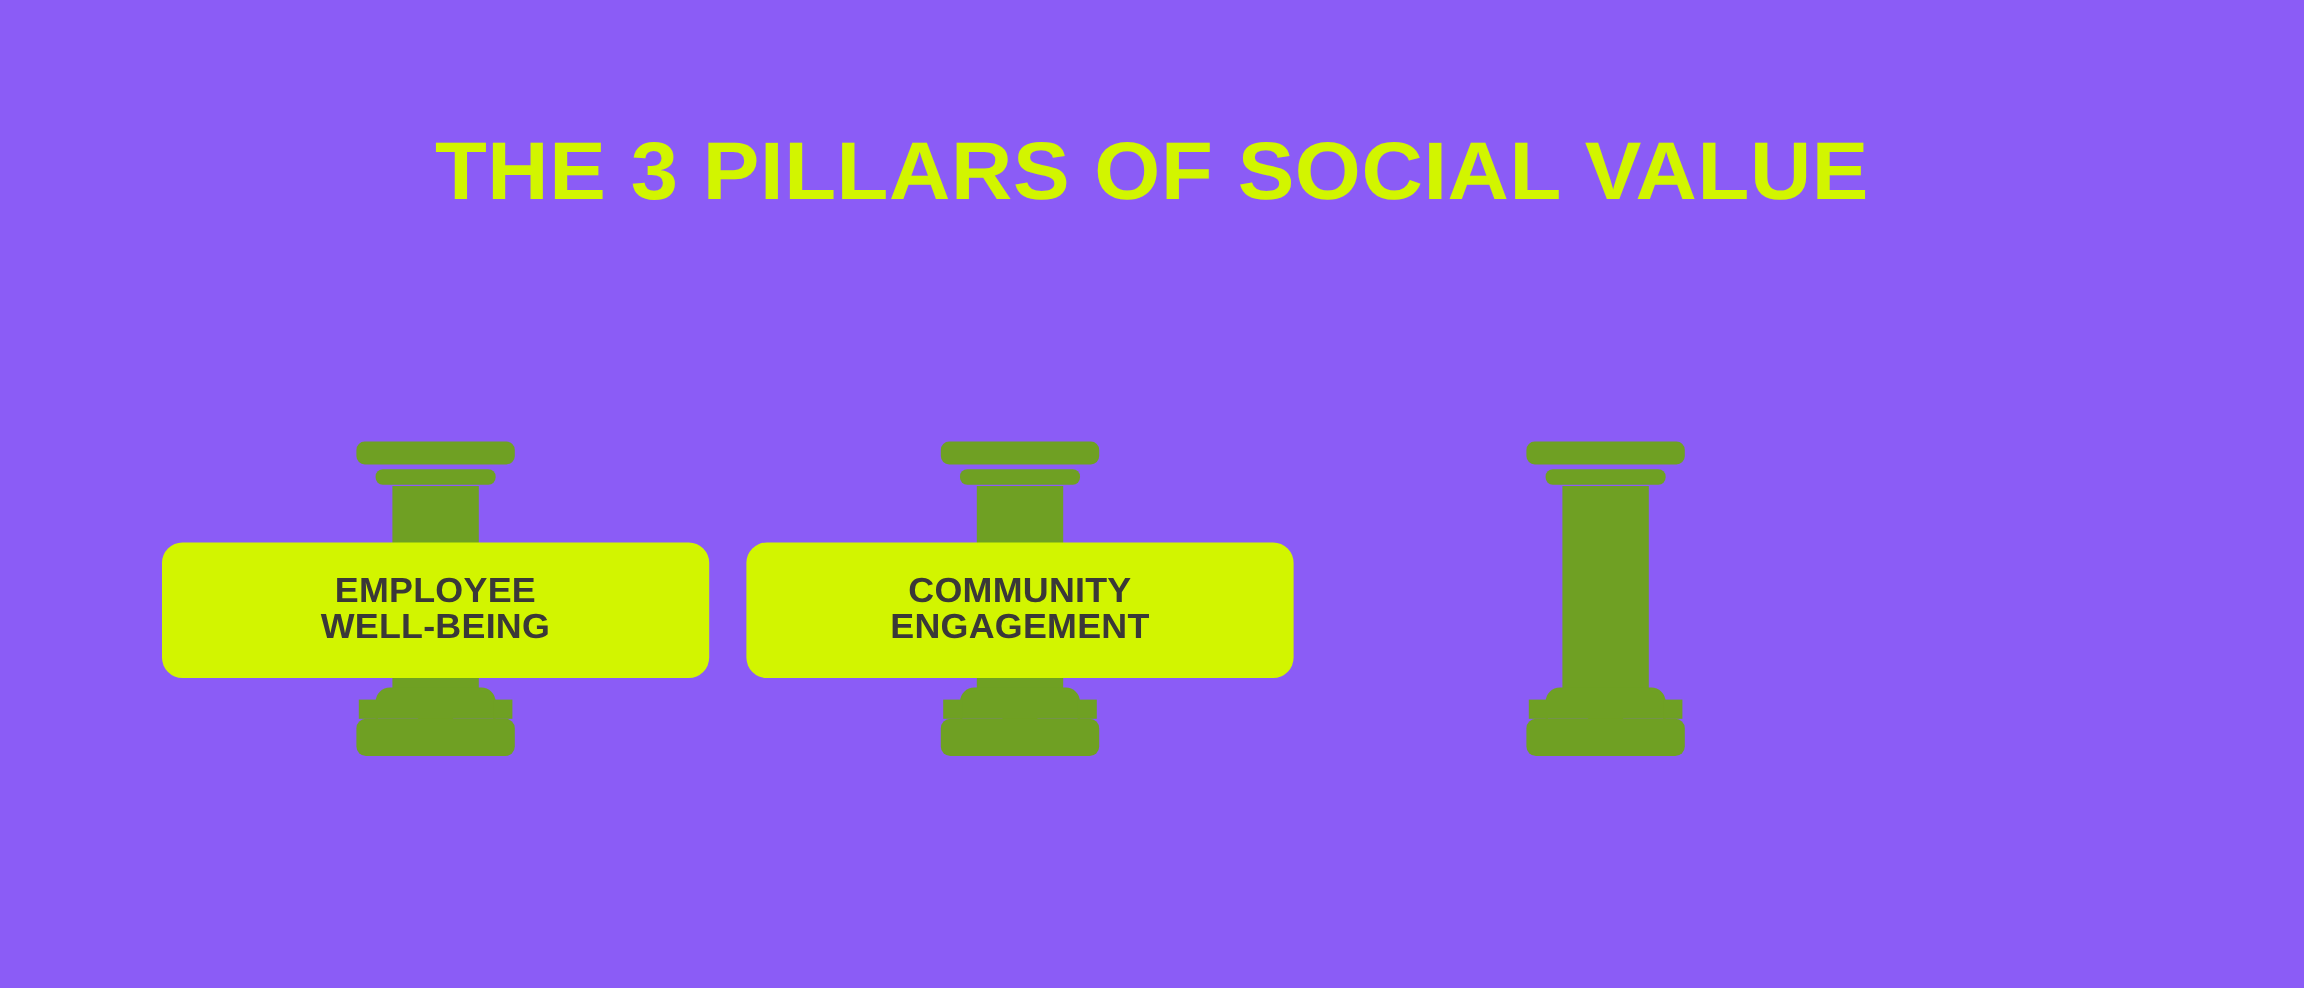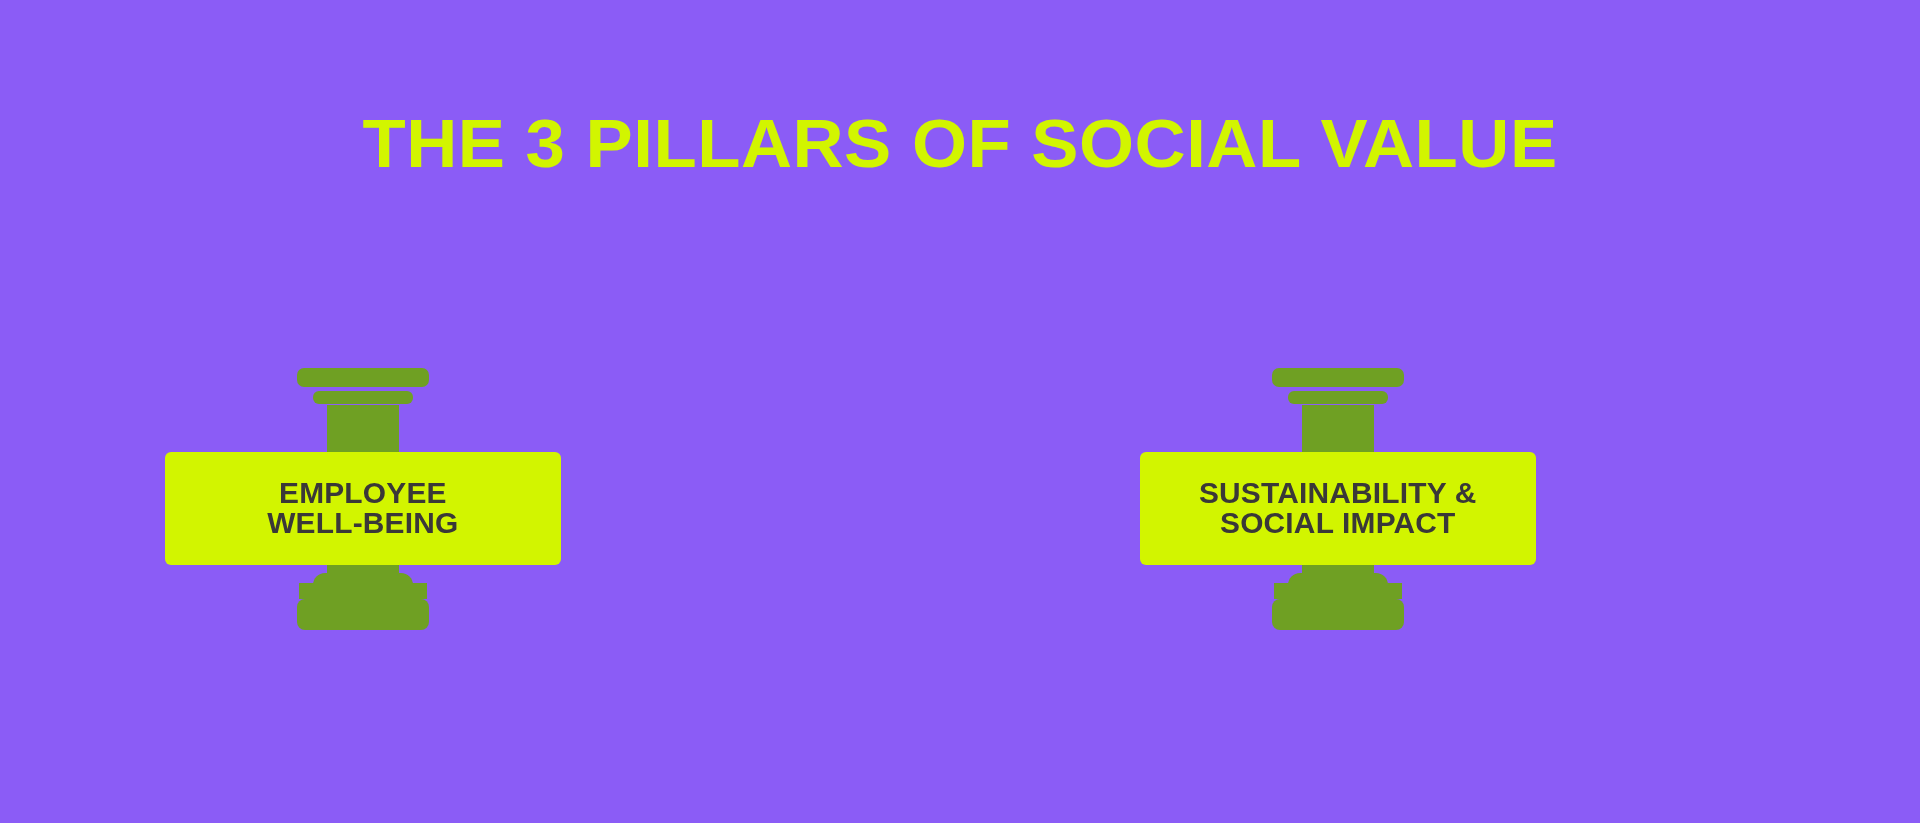--- a/index.html
+++ b/index.html
@@ -125,24 +125,24 @@
     background: #6fa023;
     border-radius: 8px;
   }
 
   
   .banner {
     position: absolute;
     left: 50%;
     transform: translateX(-50%);
     top: 84px;
-    width: 396px;
+    width: 456px;
     height: 113px;
     background: #d2f500;
-    border-radius: 6px;
+    border-radius: 17px;
     display: flex;
     align-items: center;
     justify-content: center;
     text-align: center;
   }
   .banner-label {
     color: #3a3838;
     font-family: "Liberation Sans", sans-serif;
     font-weight: 700;
     font-size: 29px;
@@ -167,29 +167,39 @@
       <div class="base-flare"></div>
       <div class="base-step"></div>
       <div class="base-bottom"></div>
     </div>
     <div class="banner">
       <span class="banner-label">EMPLOYEE
 WELL-BEING</span>
     </div>
   </div>
 
+  <div class="pillar" style="left:620px;">
+    <div class="pillar-graphic">
+      <div class="cap-top"></div>
+      <div class="cap-mid"></div>
+      <div class="shaft"></div>
+      <div class="base-flare"></div>
+      <div class="base-step"></div>
+      <div class="base-bottom"></div>
+    </div>
+    <div class="banner">
+      <span class="banner-label">COMMUNITY
+ENGAGEMENT</span>
+    </div>
+  </div>
 
   <div class="pillar" style="left:1108px;">
     <div class="pillar-graphic">
       <div class="cap-top"></div>
       <div class="cap-mid"></div>
       <div class="shaft"></div>
       <div class="base-flare"></div>
       <div class="base-step"></div>
       <div class="base-bottom"></div>
     </div>
-    <div class="banner">
-      <span class="banner-label">SUSTAINABILITY &amp;
-SOCIAL IMPACT</span>
-    </div>
   </div>
 
 </div>
 
 </body></html>

